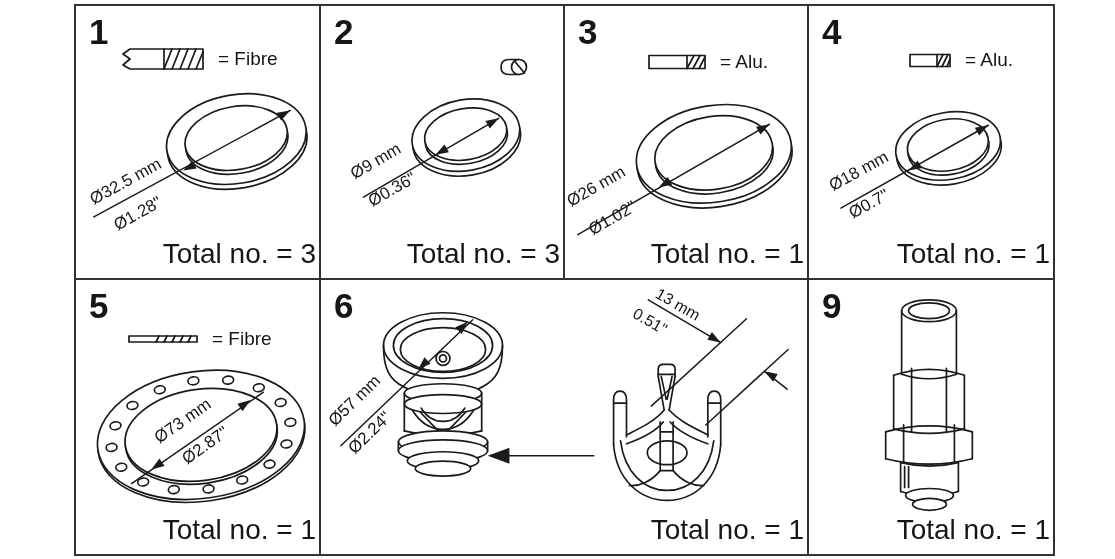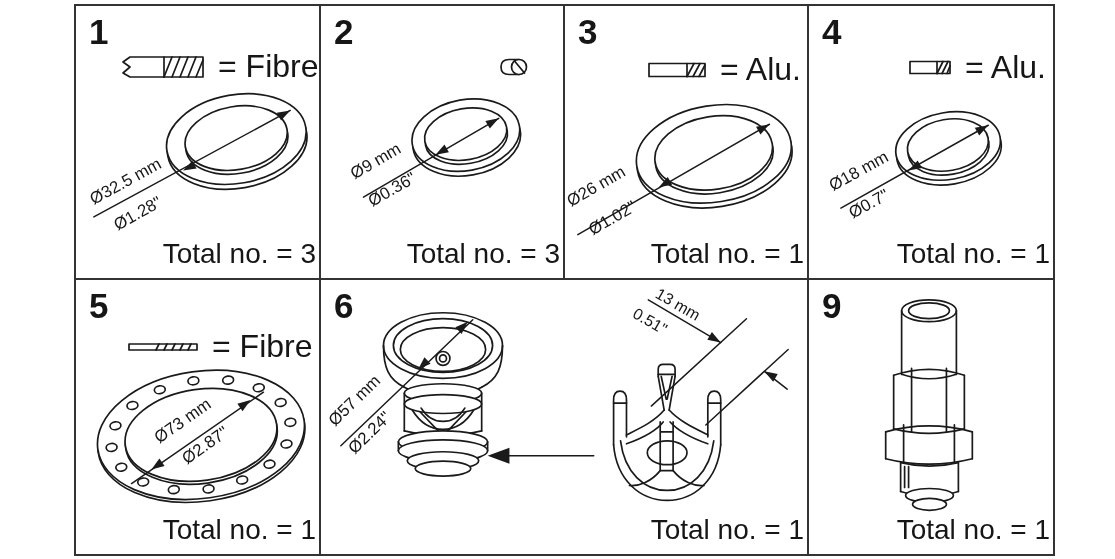--- a/index.html
+++ b/index.html
@@ -7,21 +7,21 @@
           font-family:"Liberation Sans",sans-serif;color:#161616;overflow:hidden;}
   .parts-table{position:absolute;left:74px;top:4px;width:981px;height:552px;
                display:grid;grid-template-columns:245px 244px 244px 244px;
                grid-template-rows:274px 274px;border:2px solid #333333;
                box-sizing:border-box;background:#ffffff;}
   .cell{position:relative;background:#ffffff;}
   .b-r{border-right:2px solid #333333;}
   .b-b{border-bottom:2px solid #333333;}
   .span2{grid-column:2 / span 2;}
   .cell-num{position:absolute;top:6px;left:13px;font-size:35px;font-weight:bold;letter-spacing:-1px;}
-  .legend{position:absolute;display:flex;align-items:center;gap:14px;font-size:32px;white-space:nowrap;}
+  .legend{position:absolute;display:flex;align-items:center;gap:14px;font-size:19px;white-space:nowrap;}
   .lg1{left:46px;top:42px;}
   .lg2{left:178px;top:52px;}
   .lg3{left:83px;top:45px;}
   .lg4{left:100px;top:43px;}
   .lg5{left:52px;top:48px;}
   .total{position:absolute;left:0;right:0;bottom:8px;text-align:right;
          padding-right:3px;font-size:28px;}
   svg.draw{position:absolute;inset:0;width:100%;height:100%;}
   .ink{stroke:#1a1a1a;fill:none;stroke-width:1.7;stroke-linecap:round;stroke-linejoin:round;}
   .dim{stroke:#1a1a1a;fill:none;stroke-width:1.5;stroke-linecap:round;}

